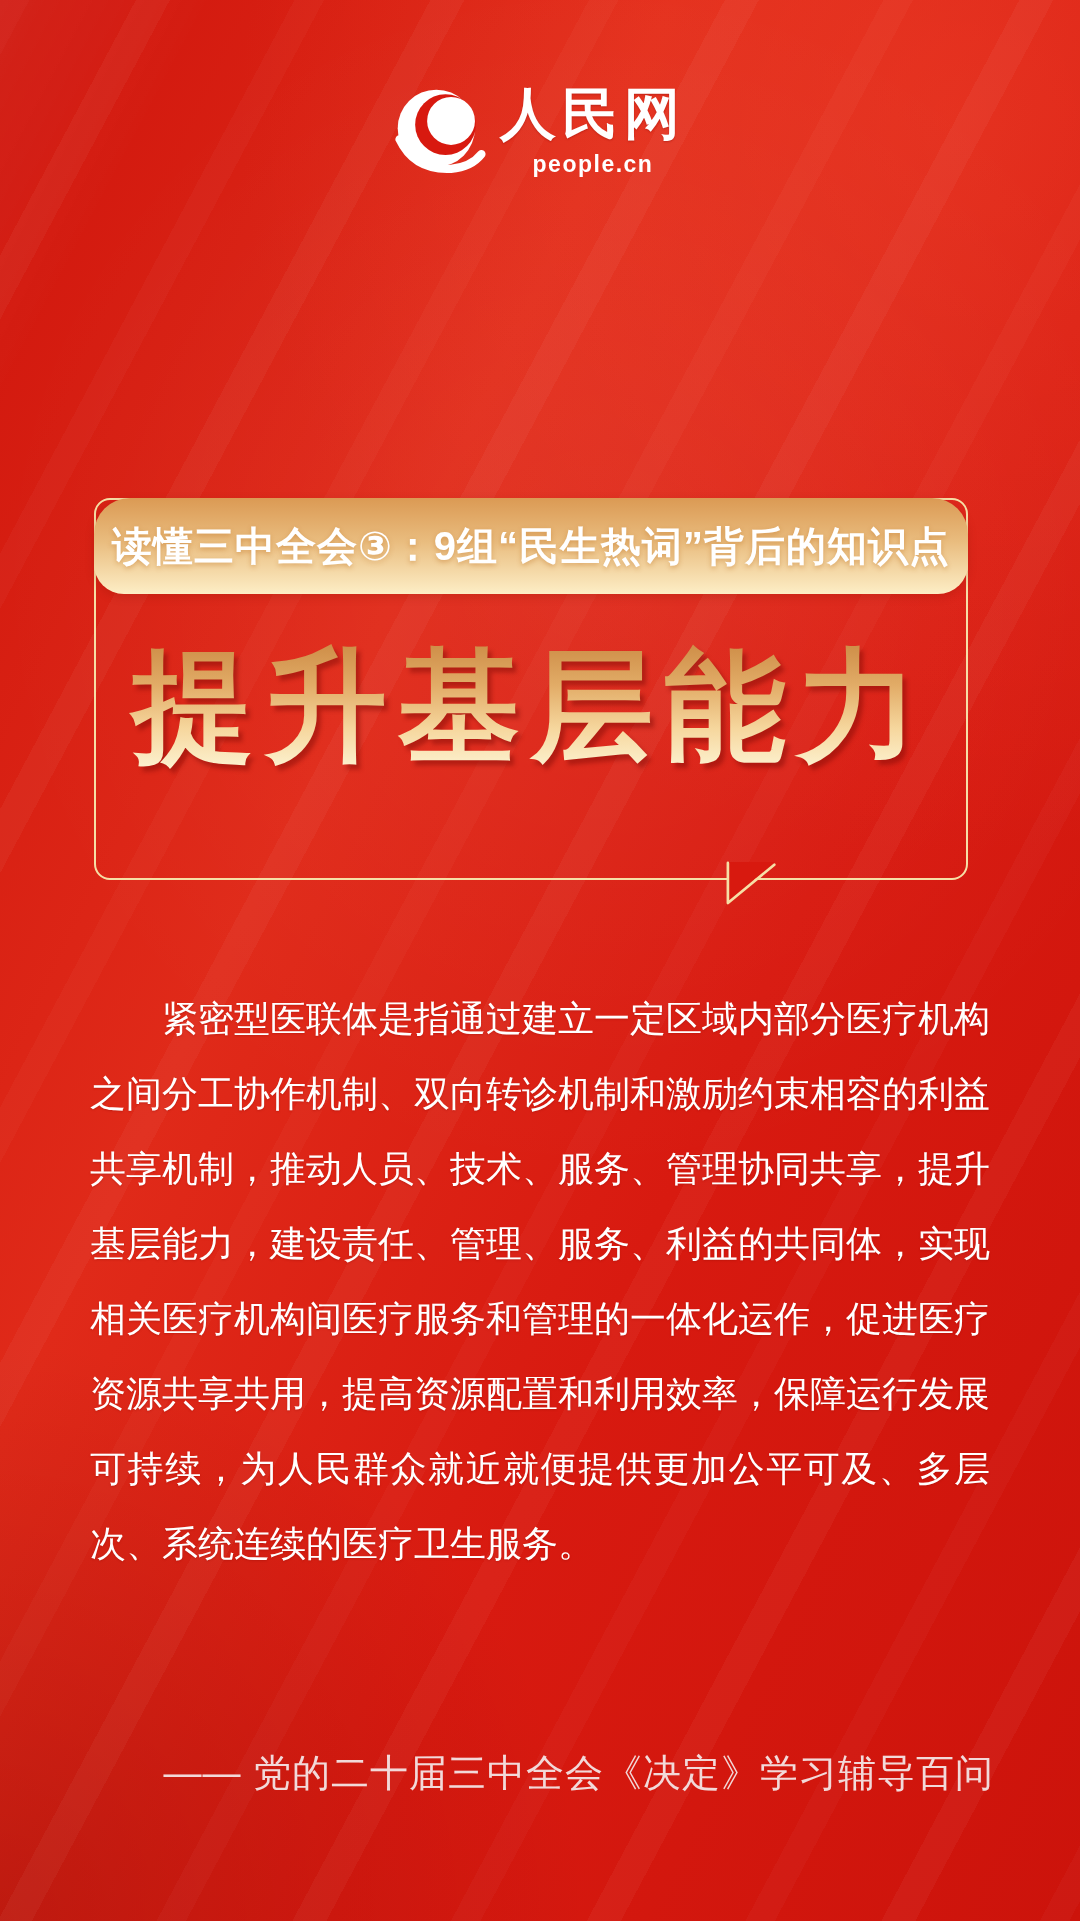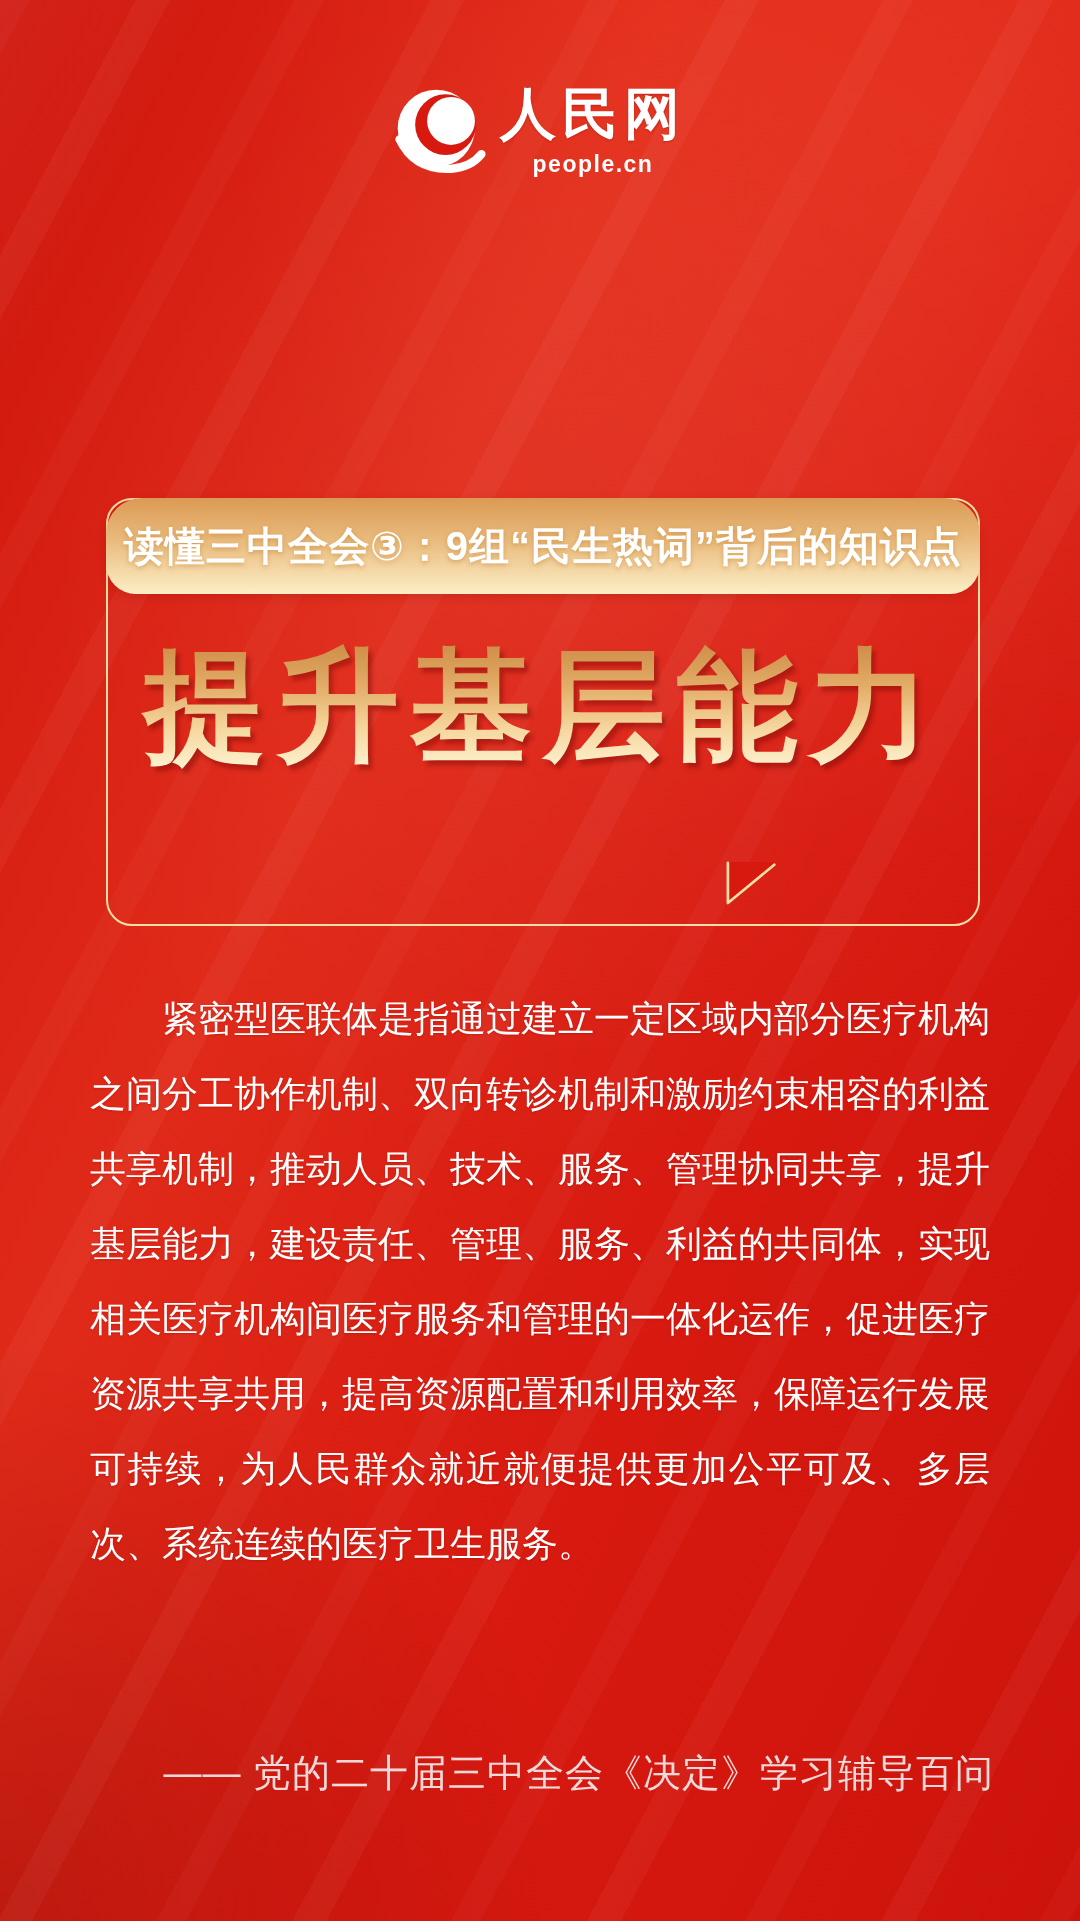--- a/index.html
+++ b/index.html
@@ -41,22 +41,22 @@
   .logo-name{
     font-size:56px;line-height:54px;font-weight:700;
     letter-spacing:6px;text-shadow:0 1px 2px rgba(140,10,5,.4);
   }
   .logo-domain{
     font-size:23px;font-weight:700;letter-spacing:1.5px;margin-top:10px;
   }
 
   
   .bubble{
-    position:absolute;left:106px;top:498px;width:874px;height:428px;
-    border:2px solid #f6dfa6;border-radius:26px;
+    position:absolute;left:94px;top:498px;width:874px;height:382px;
+    border:2px solid #f6dfa6;border-radius:16px;
     box-sizing:border-box;z-index:2;
   }
   .bubble-band{
     position:absolute;left:-2px;right:-2px;top:-2px;height:96px;
     border-radius:36px 36px 30px 30px;
     background:linear-gradient(180deg,#db9a54 0%, #e9bc7e 45%, #fdeec6 100%);
     box-shadow:0 3px 8px rgba(140,20,5,.25);
     display:flex;align-items:center;justify-content:center;
   }
   .bubble-band-label{

